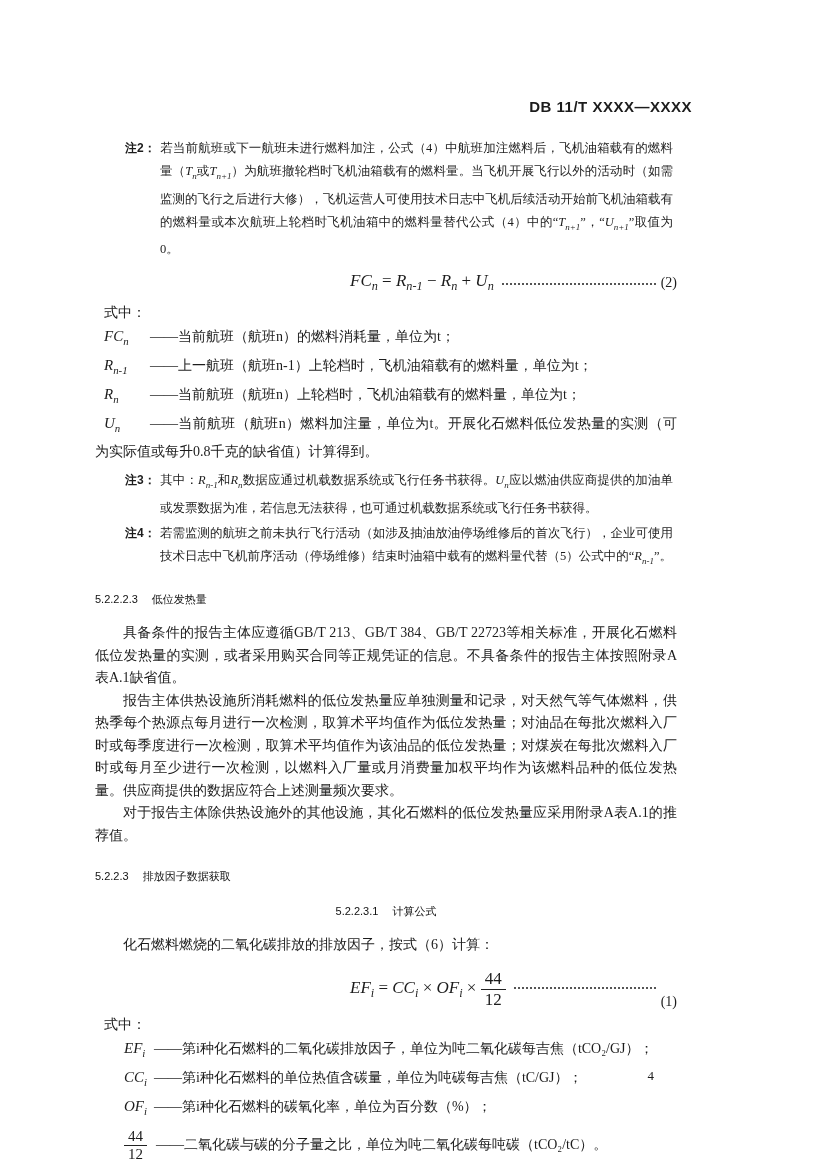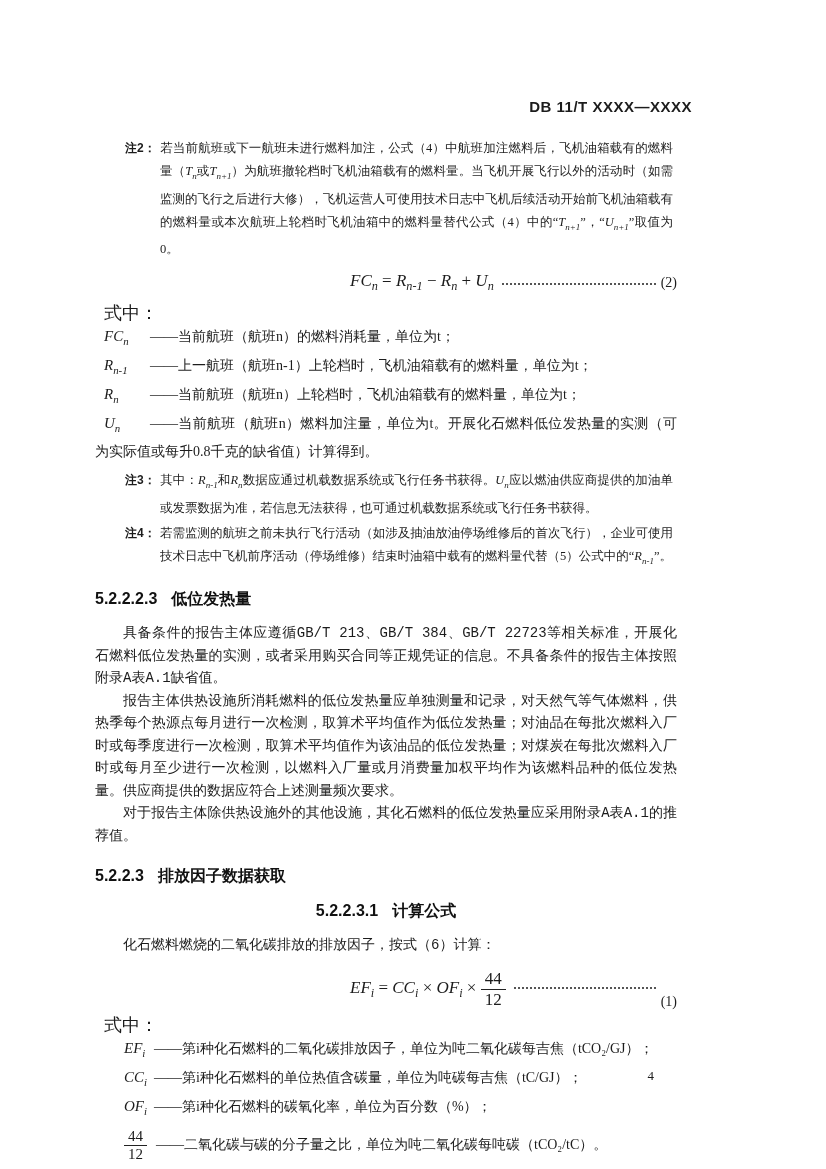--- a/index.html
+++ b/index.html
@@ -58,37 +58,37 @@
     white-space:nowrap;
     font-family:"Liberation Serif","DejaVu Serif",serif;
   }
   .f-dots{
     flex:1;height:2px;margin:0 5px 0 8px;
     border-bottom:2px dotted #555;
     align-self:center;
   }
   .f-num{font-size:14px;}
   
-  .where{font-size:18px;line-height:22px;padding-left:9px;margin-top:3px;}
+  .where{font-size:14px;line-height:22px;padding-left:9px;margin-top:3px;}
   .def{font-size:14px;line-height:24px;text-align:justify;text-indent:9px;}
   .def .def-sym{display:inline-block;min-width:46px;font-size:15px;text-indent:0;}
   .def.w2 .def-sym{min-width:30px;margin-left:20px;}
   .def-frac{display:flex;align-items:center;text-indent:0;padding-left:9px;margin:5px 0;line-height:22px;}
   .def-frac .def-sym{min-width:0;margin-right:2px;font-size:15px;}
   
   .sec{
     font-family:"Liberation Sans","DejaVu Sans",sans-serif;
-    font-size:16px;font-weight:bold;color:#111;
+    font-size:11px;font-weight:normal;color:#111;
     margin:17px 0 13px 0;line-height:20px;
   }
   .sec .sec-title{margin-left:14px;}
   
   .para{
     font-size:14px;line-height:22.5px;margin:0;
-    text-align:justify;text-indent:28px;font-family:Liberation Mono, monospace;
+    text-align:justify;text-indent:28px;
   }
   .page-num{
     position:absolute;
     top:1068px;right:94px;
     font-size:13px;
   }
 </style>
 </head>
 <body>
 

